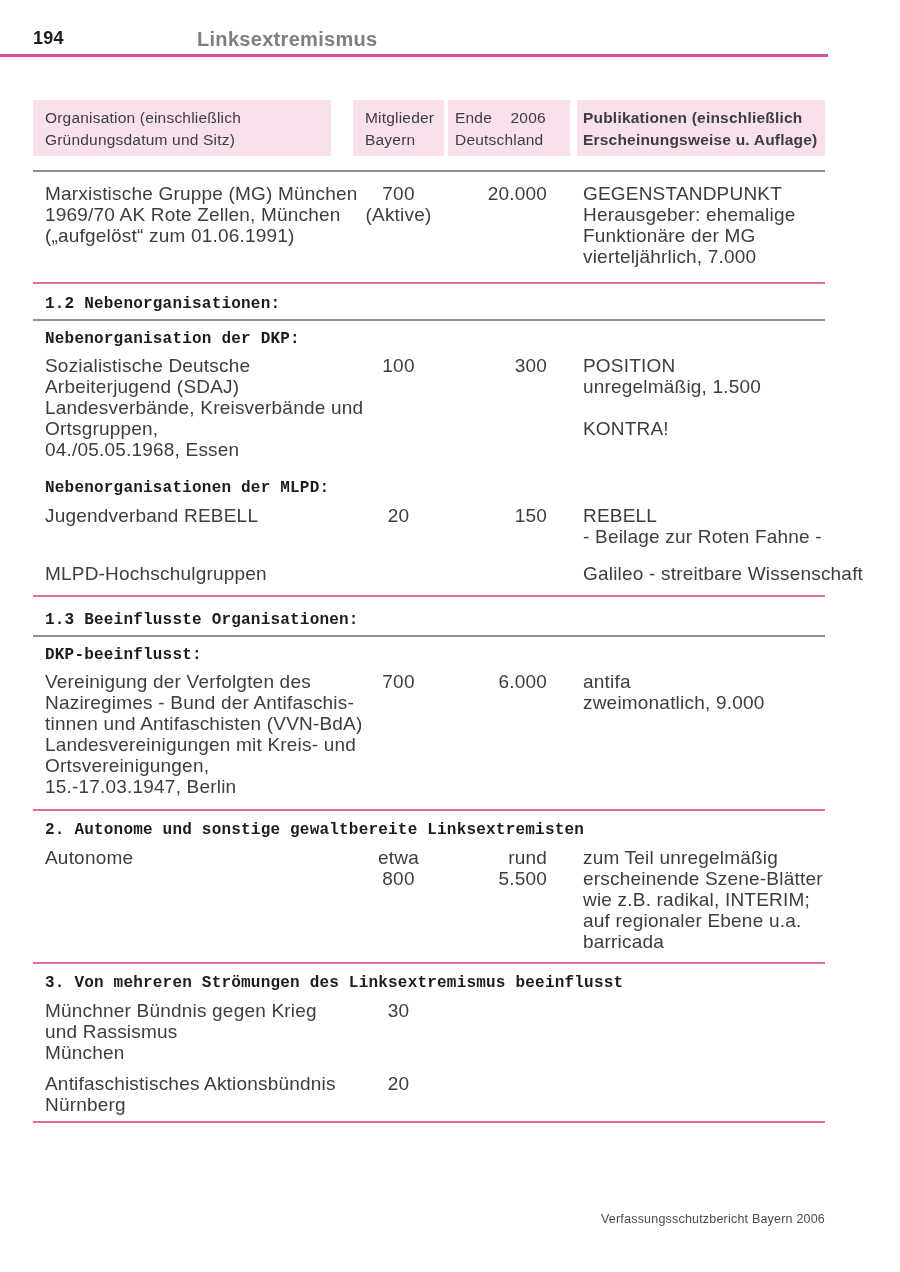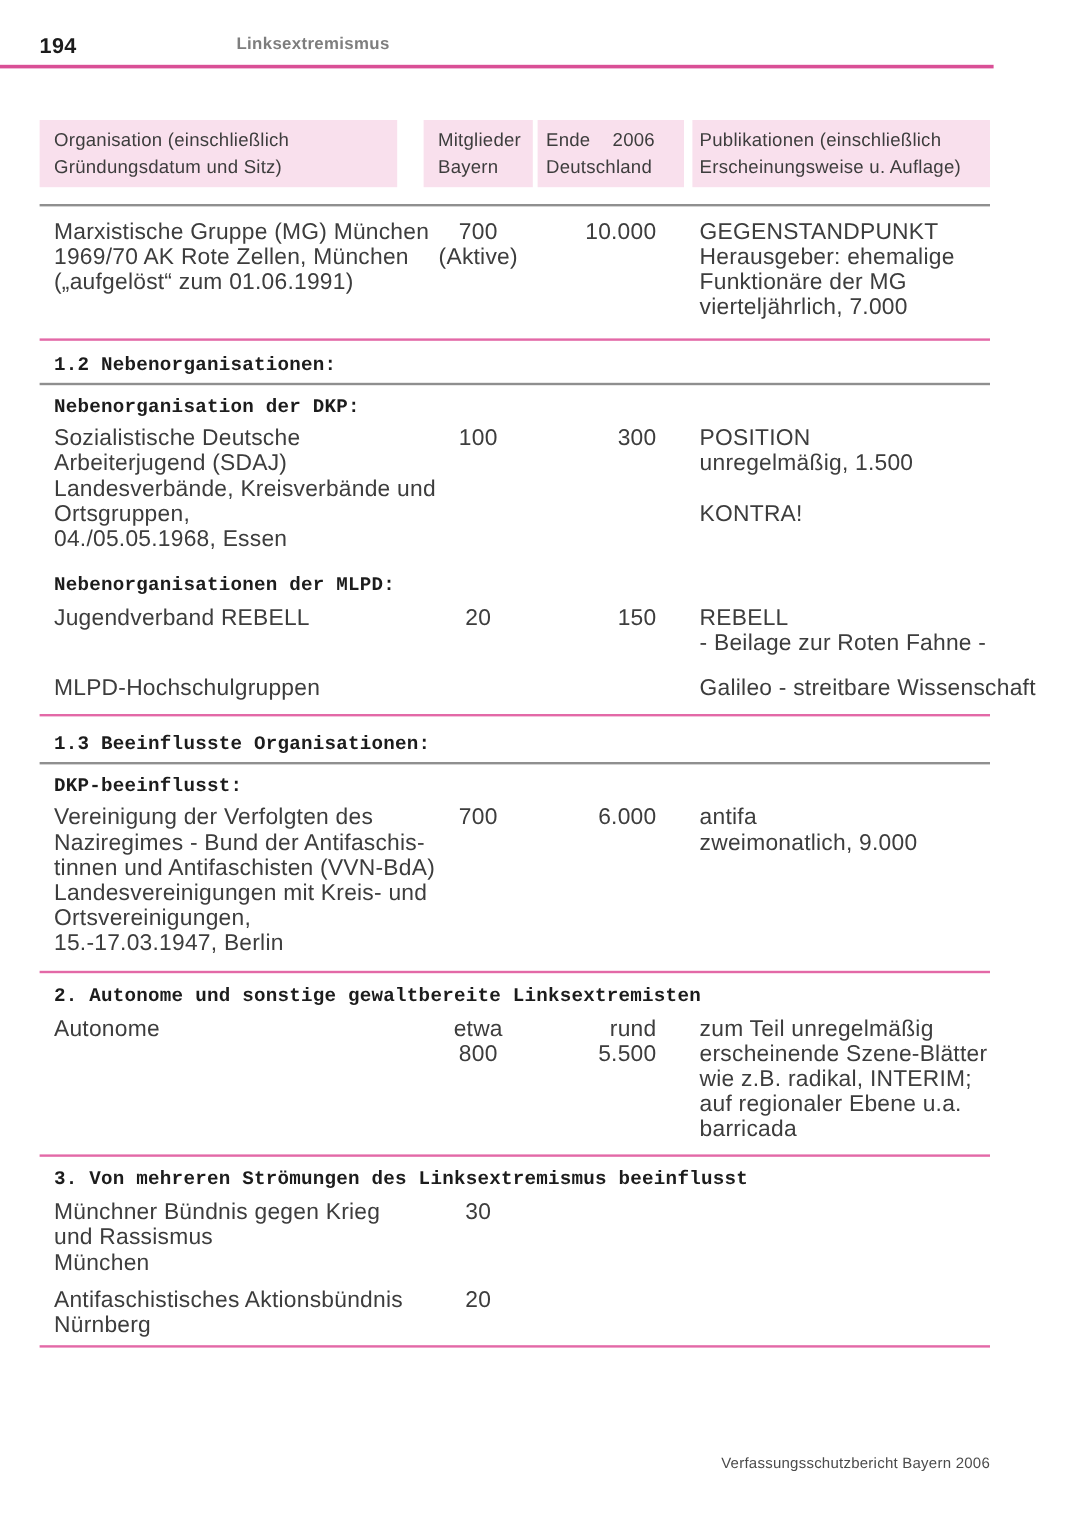--- a/index.html
+++ b/index.html
@@ -10,21 +10,21 @@
   }
   .page { position:absolute; inset:0; background:#ffffff; }
 
   
   .pagenum {
     position:absolute; left:33px; top:28px;
     font-size:18px; font-weight:bold; color:#1c1c1c; letter-spacing:0.3px;
   }
   .chapter {
     position:absolute; left:197px; top:28px;
-    font-size:14px; font-weight:bold; color:#7e7e7e; letter-spacing:0.3px;
+    font-size:20px; font-weight:bold; color:#7e7e7e; letter-spacing:0.3px;
   }
   .top-rule {
     position:absolute; left:0; top:54px; width:828px; height:3px;
     background:#d94f96;
   }
 
   
   .tbl { position:absolute; left:33px; top:100px; width:792px; }
 
   .thead {
@@ -33,21 +33,21 @@
   }
   .hc {
     box-sizing:border-box; background:#f9e0ed;
     font-size:15.5px; line-height:22px; color:#3d3d3d;
     padding-top:7px; white-space:pre; letter-spacing:0.2px;
   }
   .hc1 { padding-left:12px; margin-right:22px; }
   .hc2 { padding-left:12px; margin-right:4px; }
   .hc3 { padding-left:7px; }
   .hc3::first-line { word-spacing:14px; }
-  .hc4 { padding-left:6px; margin-left:7px; }
+  .hc4 { padding-left:6px; margin-left:7px;font-weight:bold; }
 
   .trow {
     display:grid; grid-template-columns:320px 95px 122px 255px;
     font-size:19px; line-height:21px; color:#3d3d3d; letter-spacing:0.2px;
   }
   .trow > div { box-sizing:border-box; white-space:pre; }
   .c1 { padding-left:12px; }
   .c2 { text-align:center; padding-right:4px; }
   .c3 { text-align:right; padding-right:23px; }
   .c4 { padding-left:13px; }
@@ -90,21 +90,21 @@
     </div>
 
     <div class="divider gray" style="margin-top:14px"></div>
 
     <div class="trow" style="margin-top:11px; margin-bottom:15px">
       <div class="c1">Marxistische Gruppe (MG) München
 1969/70 AK Rote Zellen, München
 („aufgelöst“ zum 01.06.1991)</div>
       <div class="c2">700
 (Aktive)</div>
-      <div class="c3">10.000</div>
+      <div class="c3">20.000</div>
       <div class="c4">GEGENSTANDPUNKT
 Herausgeber: ehemalige
 Funktionäre der MG
 vierteljährlich, 7.000</div>
     </div>
 
     <div class="divider pink"></div>
 
     <div class="heading" style="margin-top:9px">1.2 Nebenorganisationen:</div>
 

